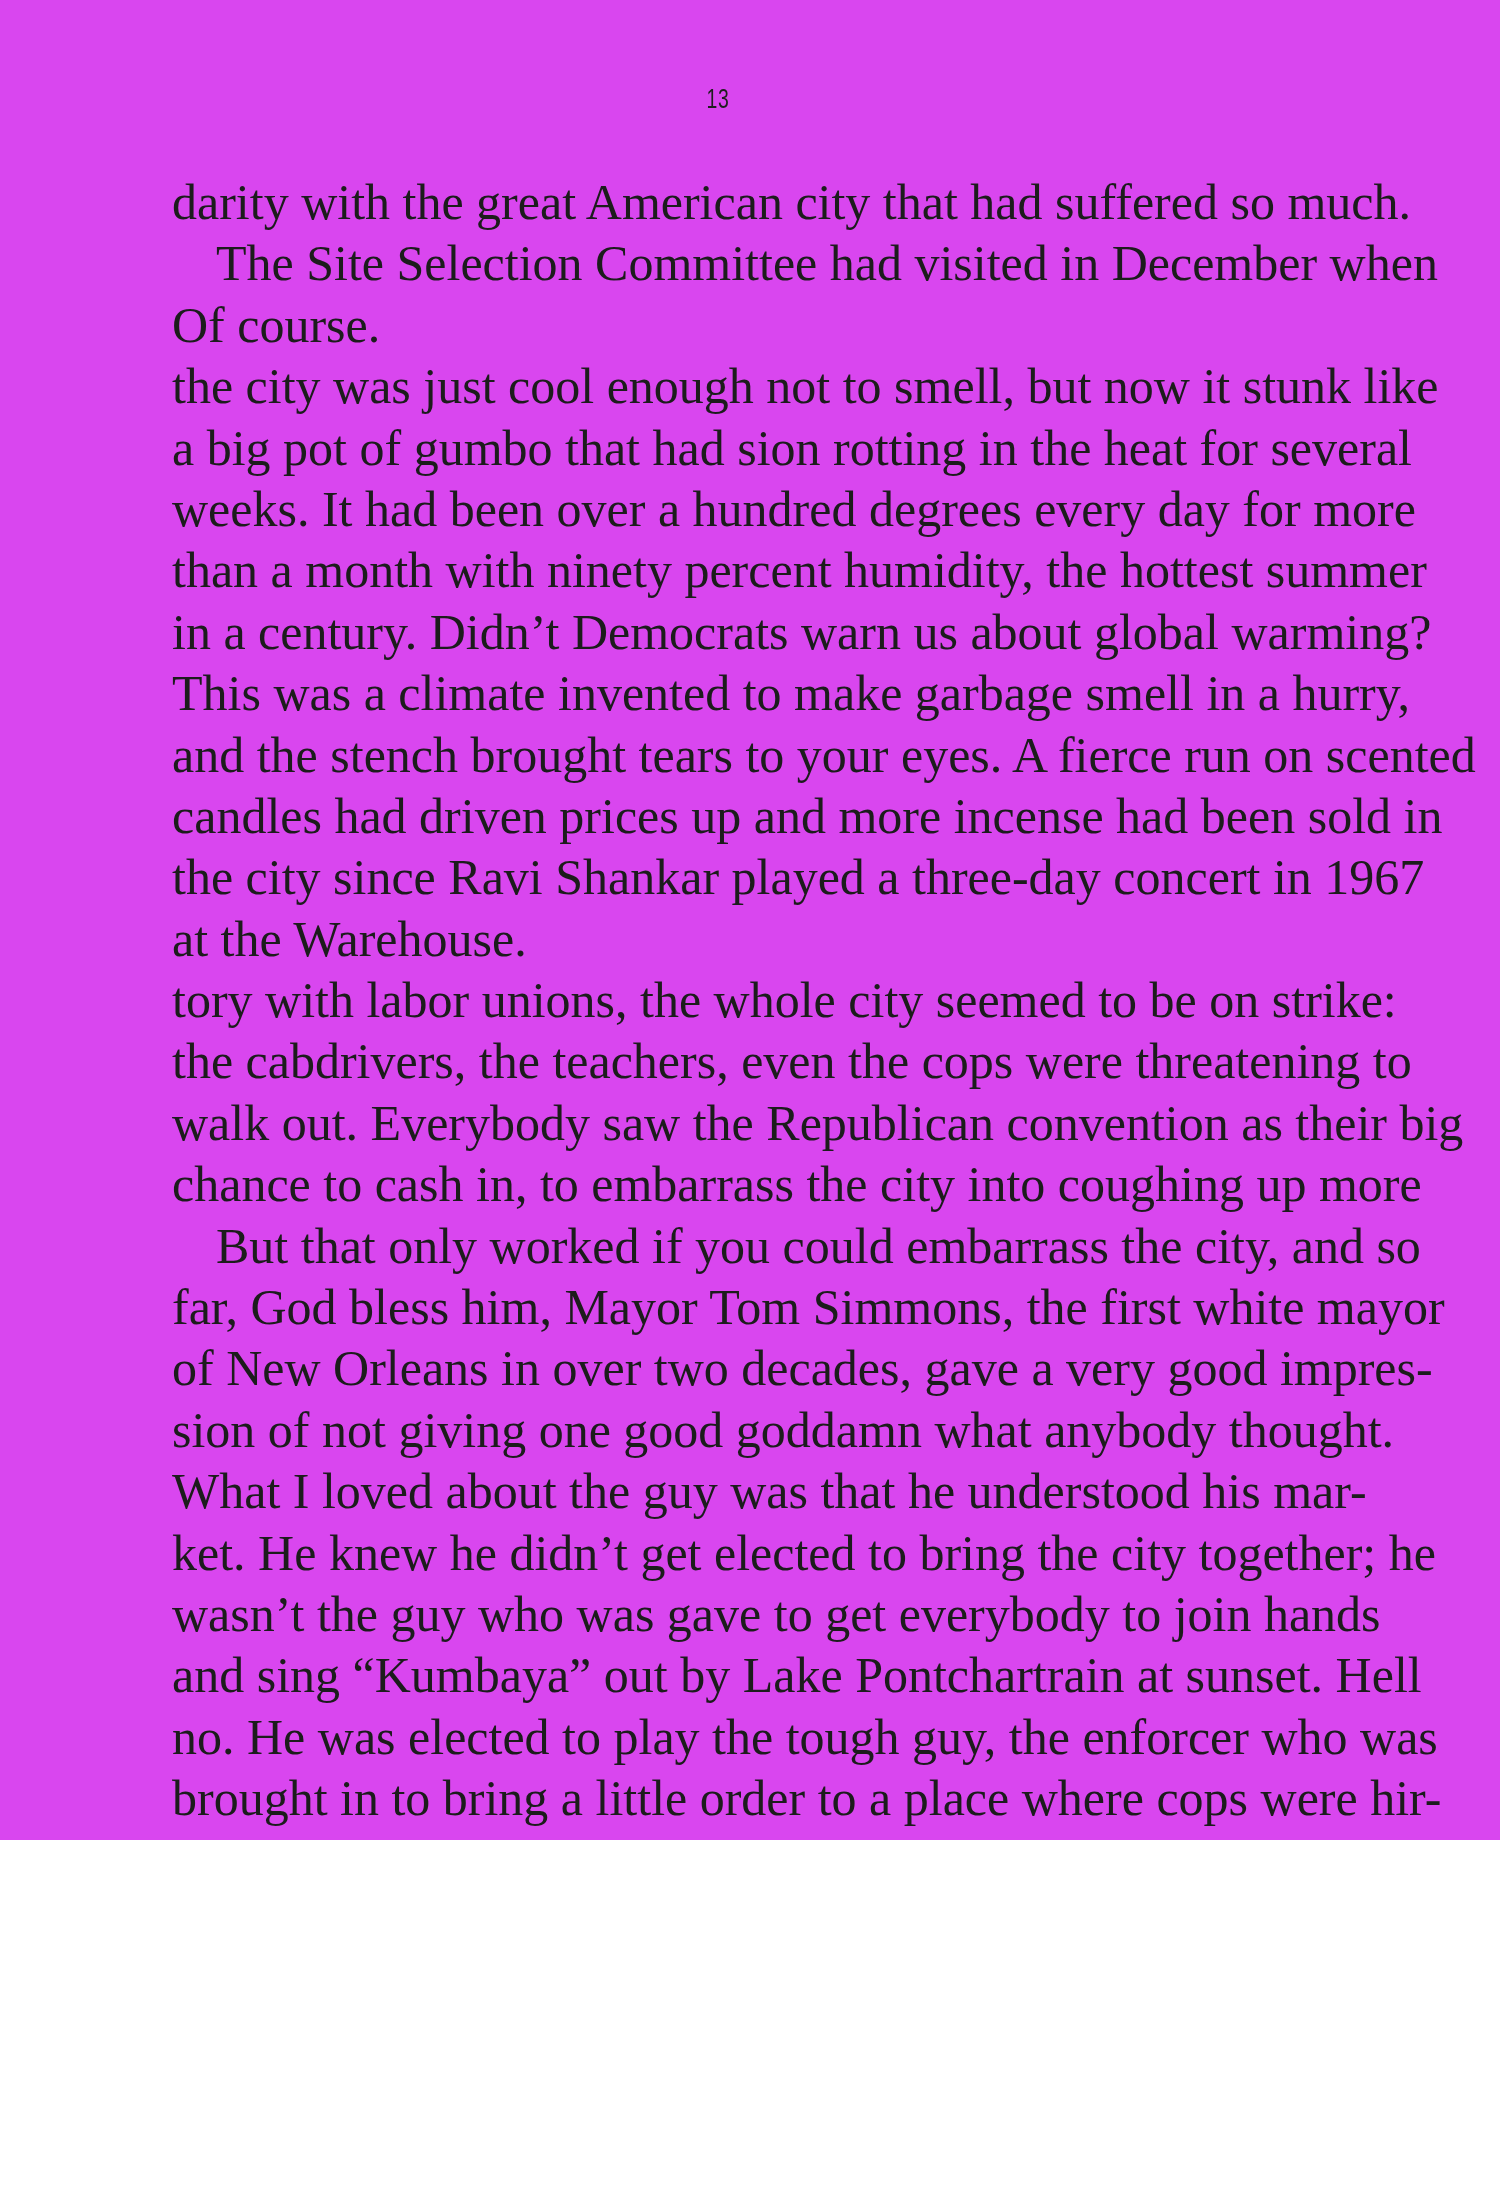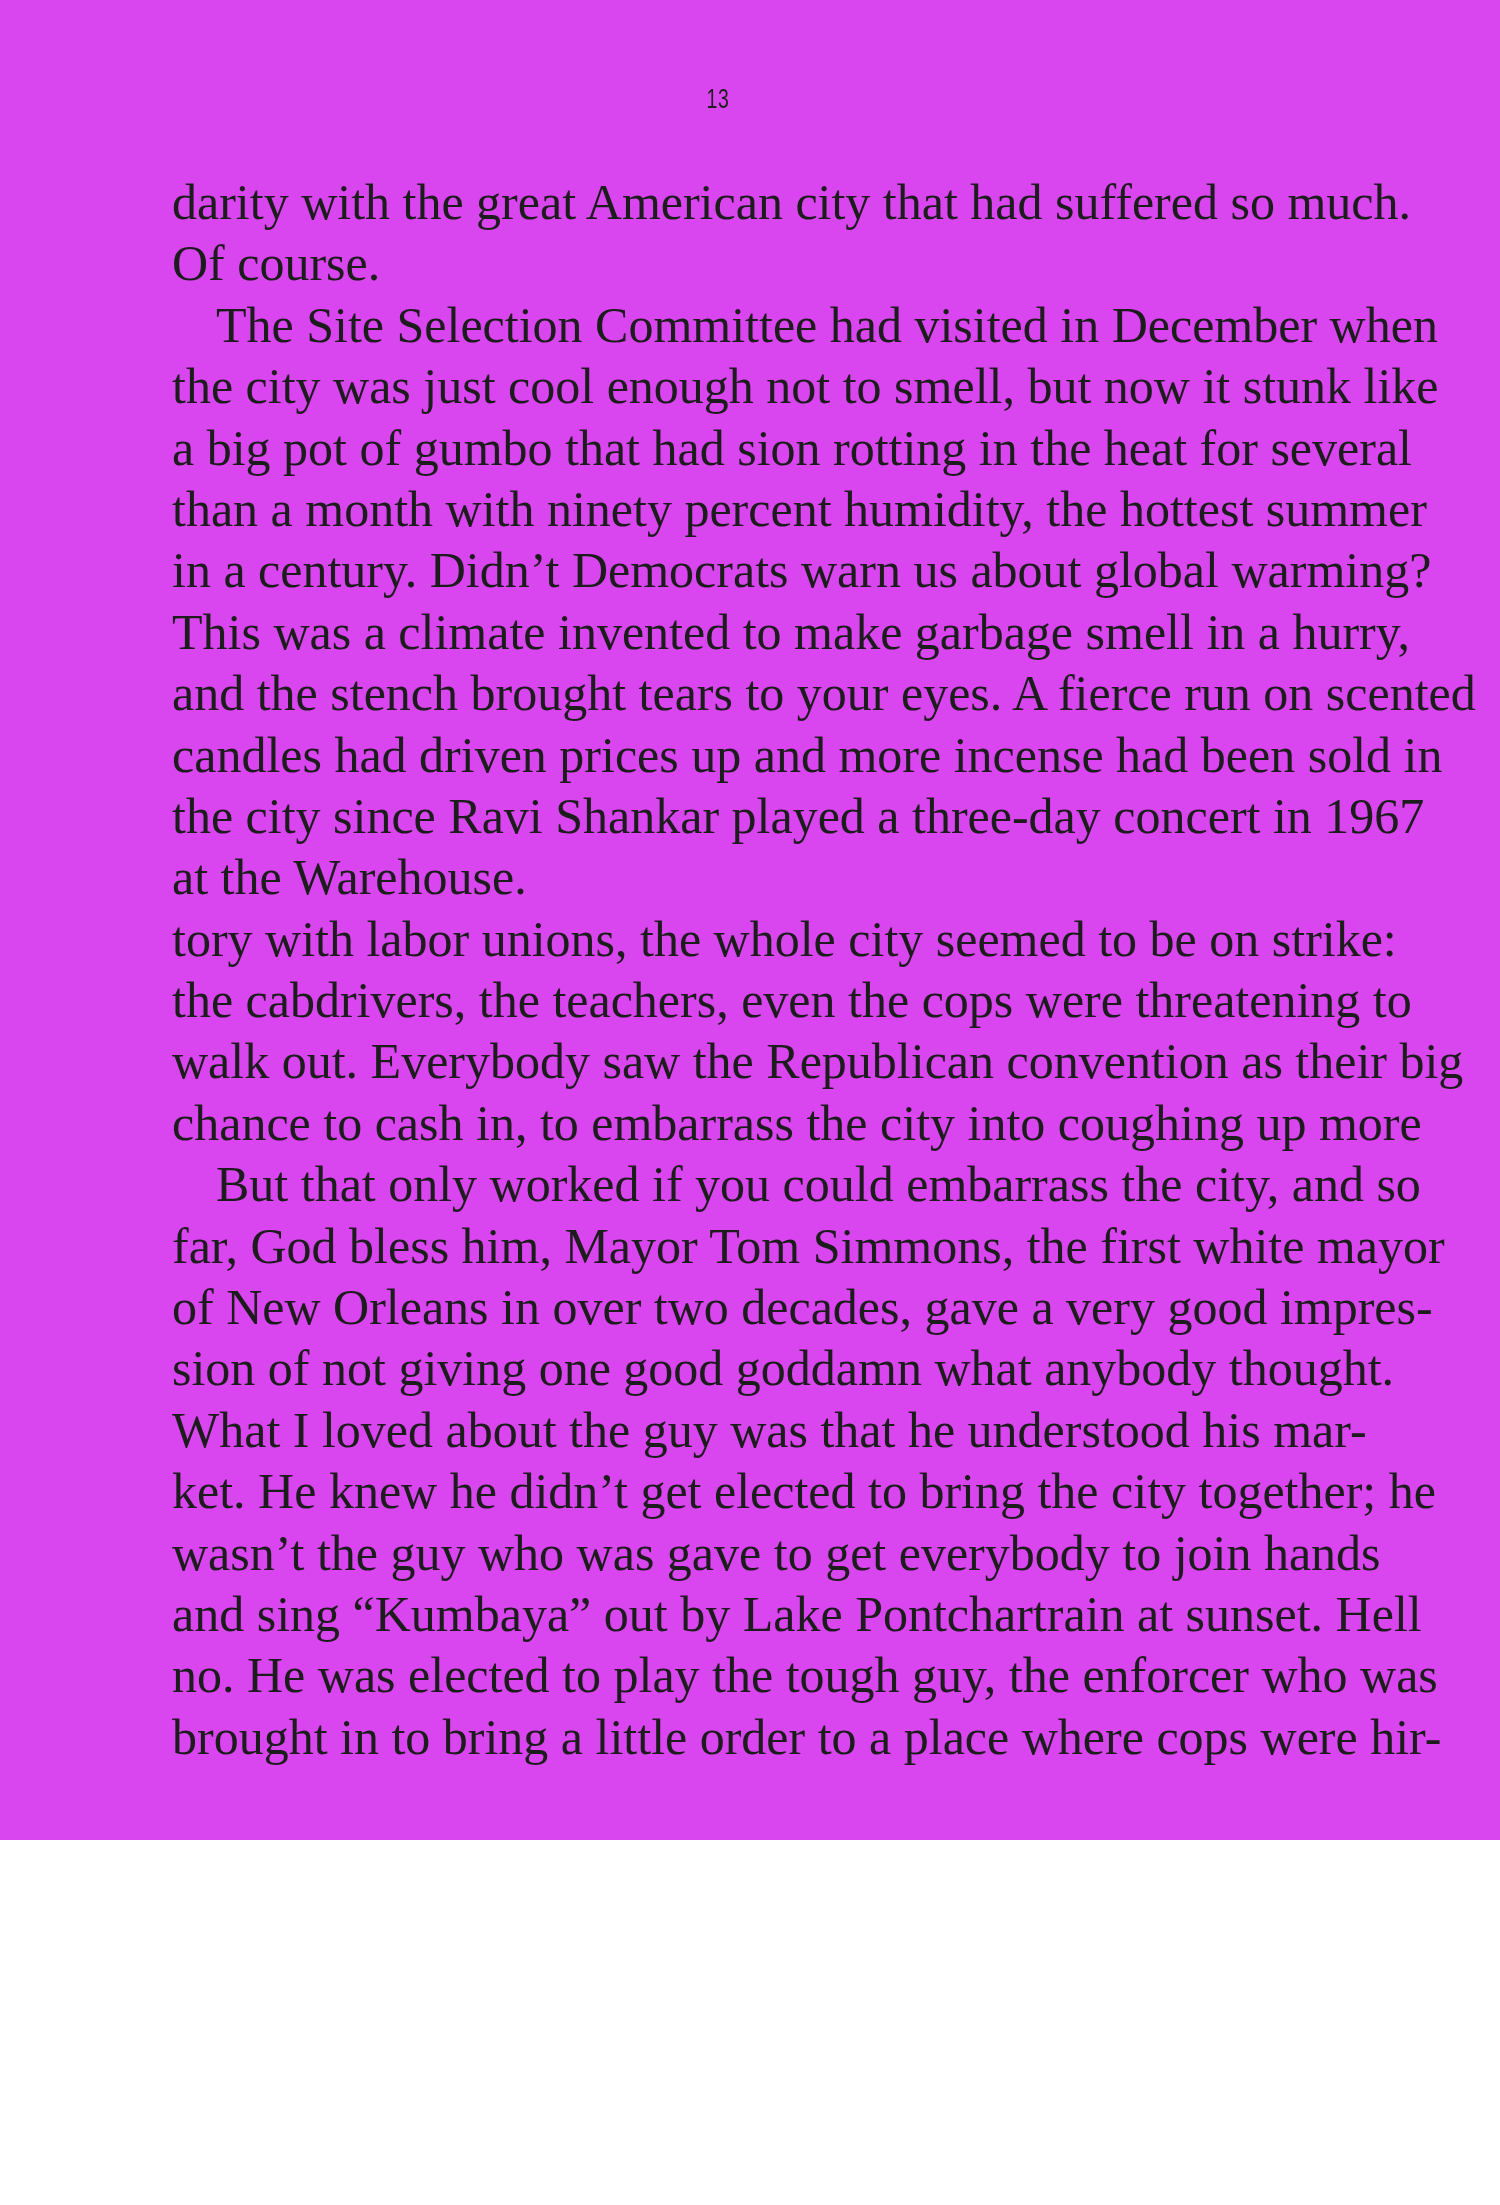--- a/index.html
+++ b/index.html
@@ -59,24 +59,25 @@
     }
   </style>
 </head>
 <body>
 
 <div class="page">
   <div class="page-number">13</div>
 
   <div class="body-text">
     <span class="line">darity with the great American city that had suffered so much.</span>
+    <span class="line indent">The Site Selection Committee had visited in December when</span>
     <span class="line last">Of course.</span>
-    <span class="line indent">The Site Selection Committee had visited in December when</span>
     <span class="line">the city was just cool enough not to smell, but now it stunk like</span>
     <span class="line">a big pot of gumbo that had sion rotting in the heat for several</span>
+    <span class="line">weeks. It had been over a hundred degrees every day for more</span>
     <span class="line">than a month with ninety percent humidity, the hottest summer</span>
     <span class="line">in a century. Didn’t Democrats warn us about global warming?</span>
     <span class="line">This was a climate invented to make garbage smell in a hurry,</span>
     <span class="line">and the stench brought tears to your eyes. A fierce run on scented</span>
     <span class="line">candles had driven prices up and more incense had been sold in</span>
     <span class="line">the city since Ravi Shankar played a three-day concert in 1967</span>
     <span class="line last">at the Warehouse.</span>
     <span class="line">tory with labor unions, the whole city seemed to be on strike:</span>
     <span class="line">the cabdrivers, the teachers, even the cops were threatening to</span>
     <span class="line">walk out. Everybody saw the Republican convention as their big</span>

